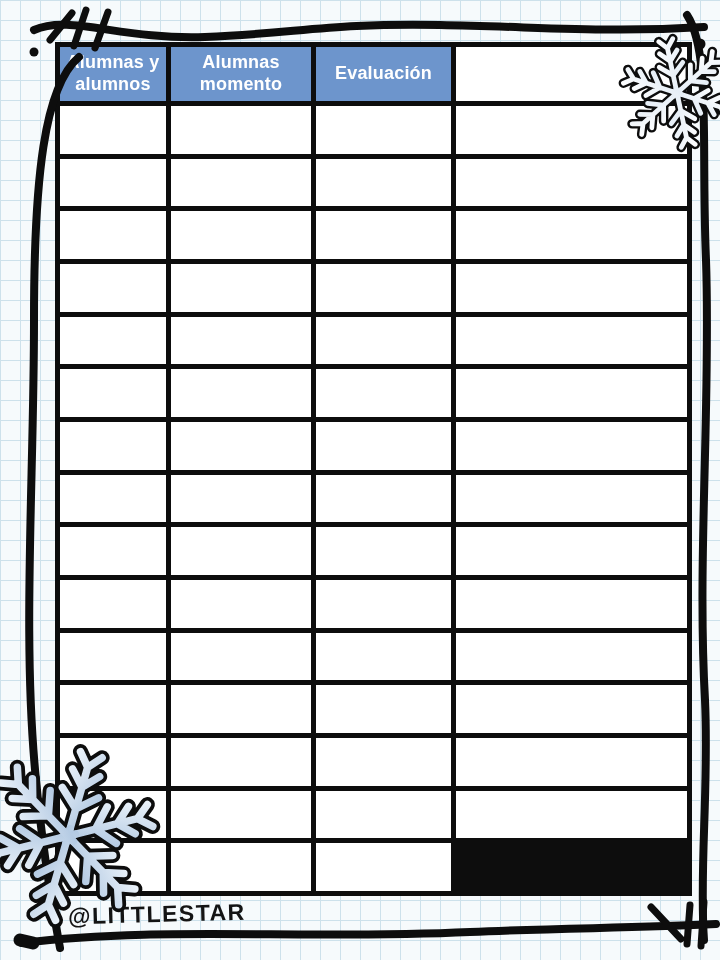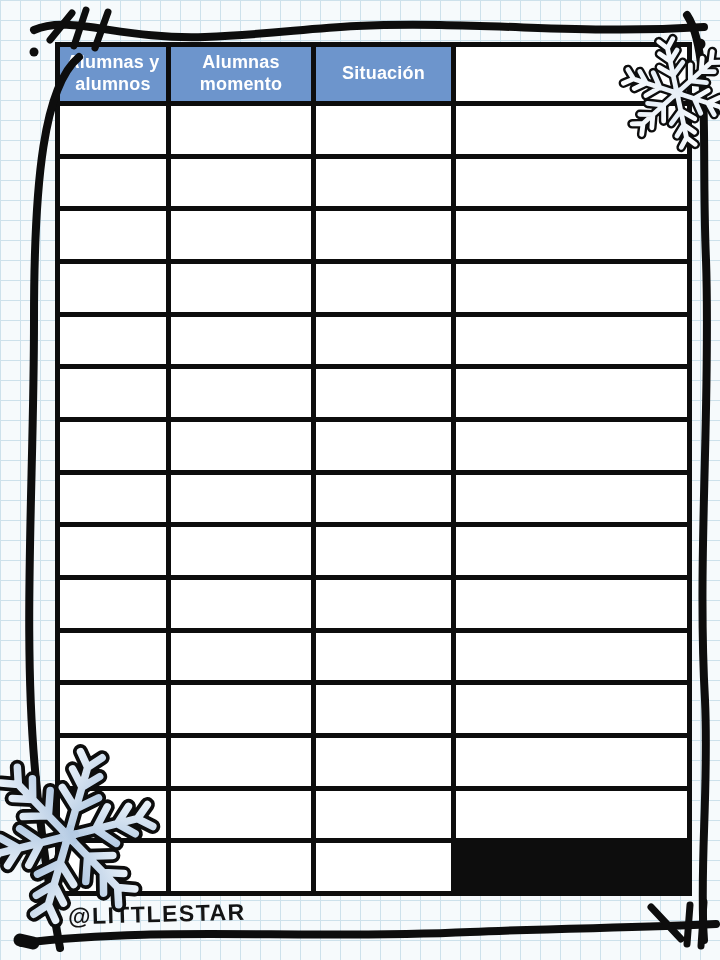--- a/index.html
+++ b/index.html
@@ -58,21 +58,21 @@
     position:absolute;left:0;top:0;width:720px;height:960px;
     pointer-events:none;
   }
 </style>
 </head>
 <body>
 
 <div class="sheet-table">
   <div class="cell header-cell">Alumnas y alumnos</div>
   <div class="cell header-cell">Alumnas momento</div>
-  <div class="cell header-cell">Situación</div>
+  <div class="cell header-cell">Evaluación</div>
 
 <div class="cell body-cell"></div>
     <div class="cell body-cell"></div>
     <div class="cell body-cell"></div>
     <div class="cell body-cell"></div>
     <div class="cell body-cell"></div>
     <div class="cell body-cell"></div>
     <div class="cell body-cell"></div>
     <div class="cell body-cell"></div>
     <div class="cell body-cell"></div>

